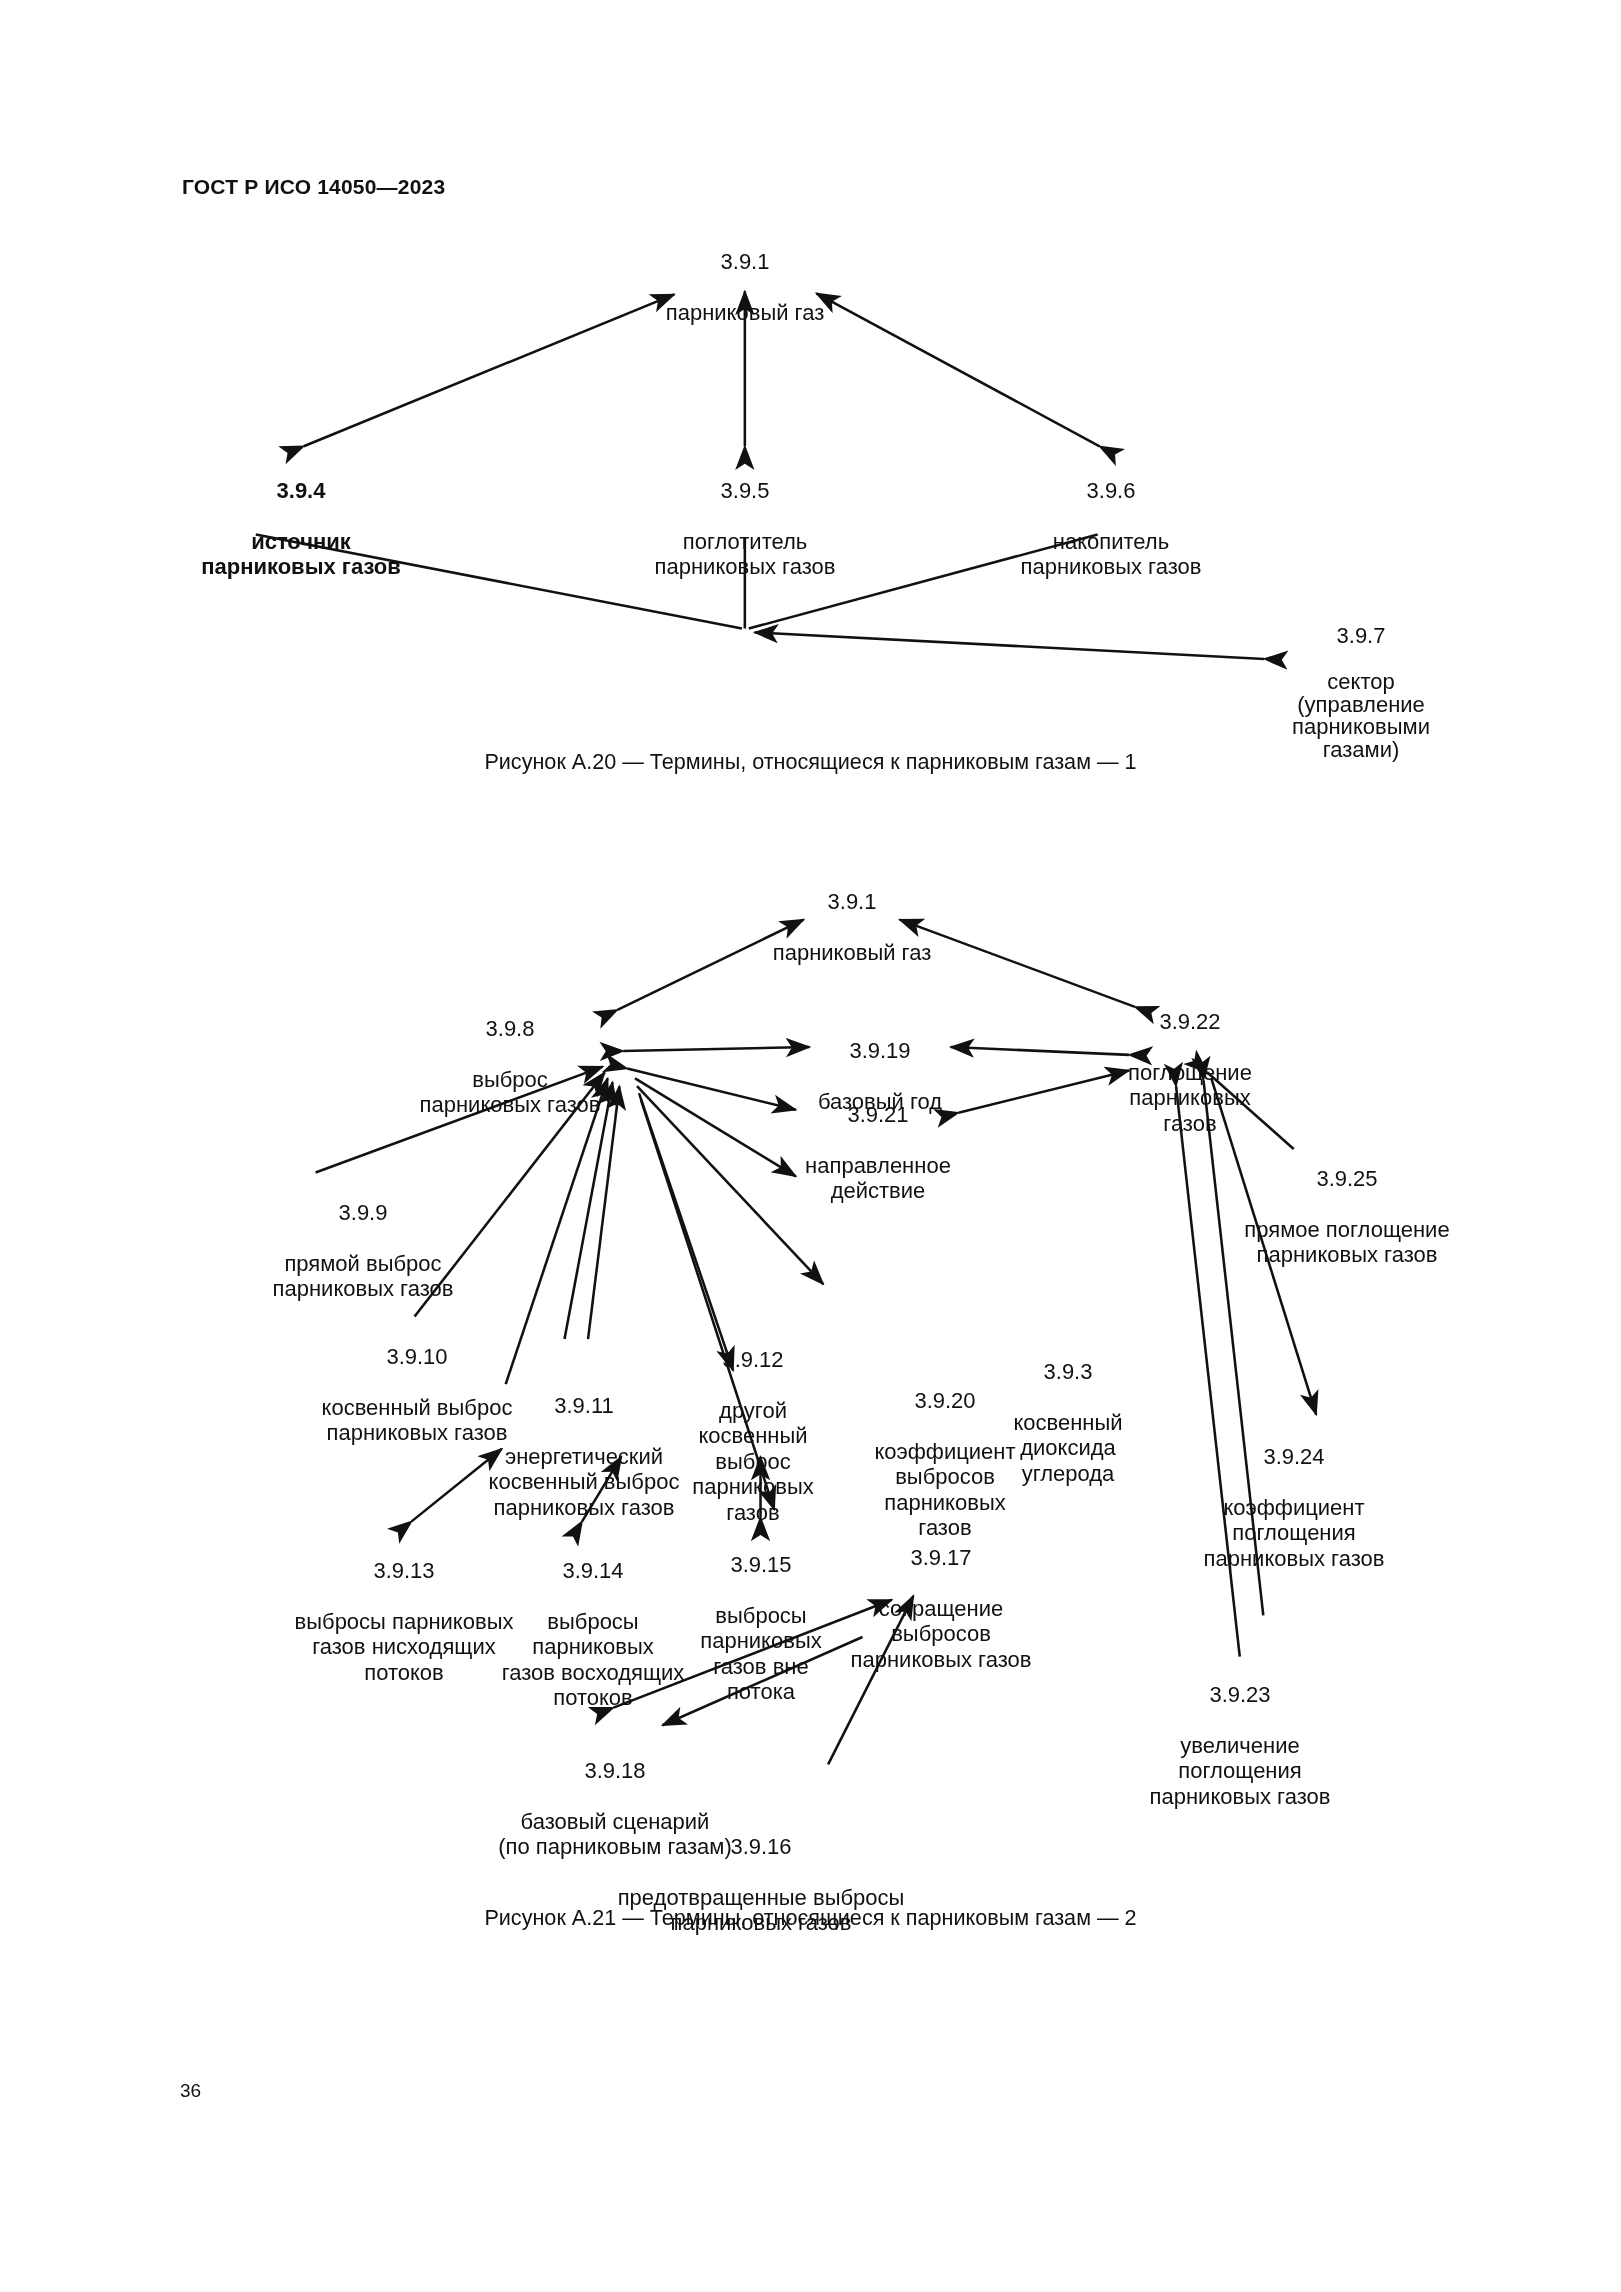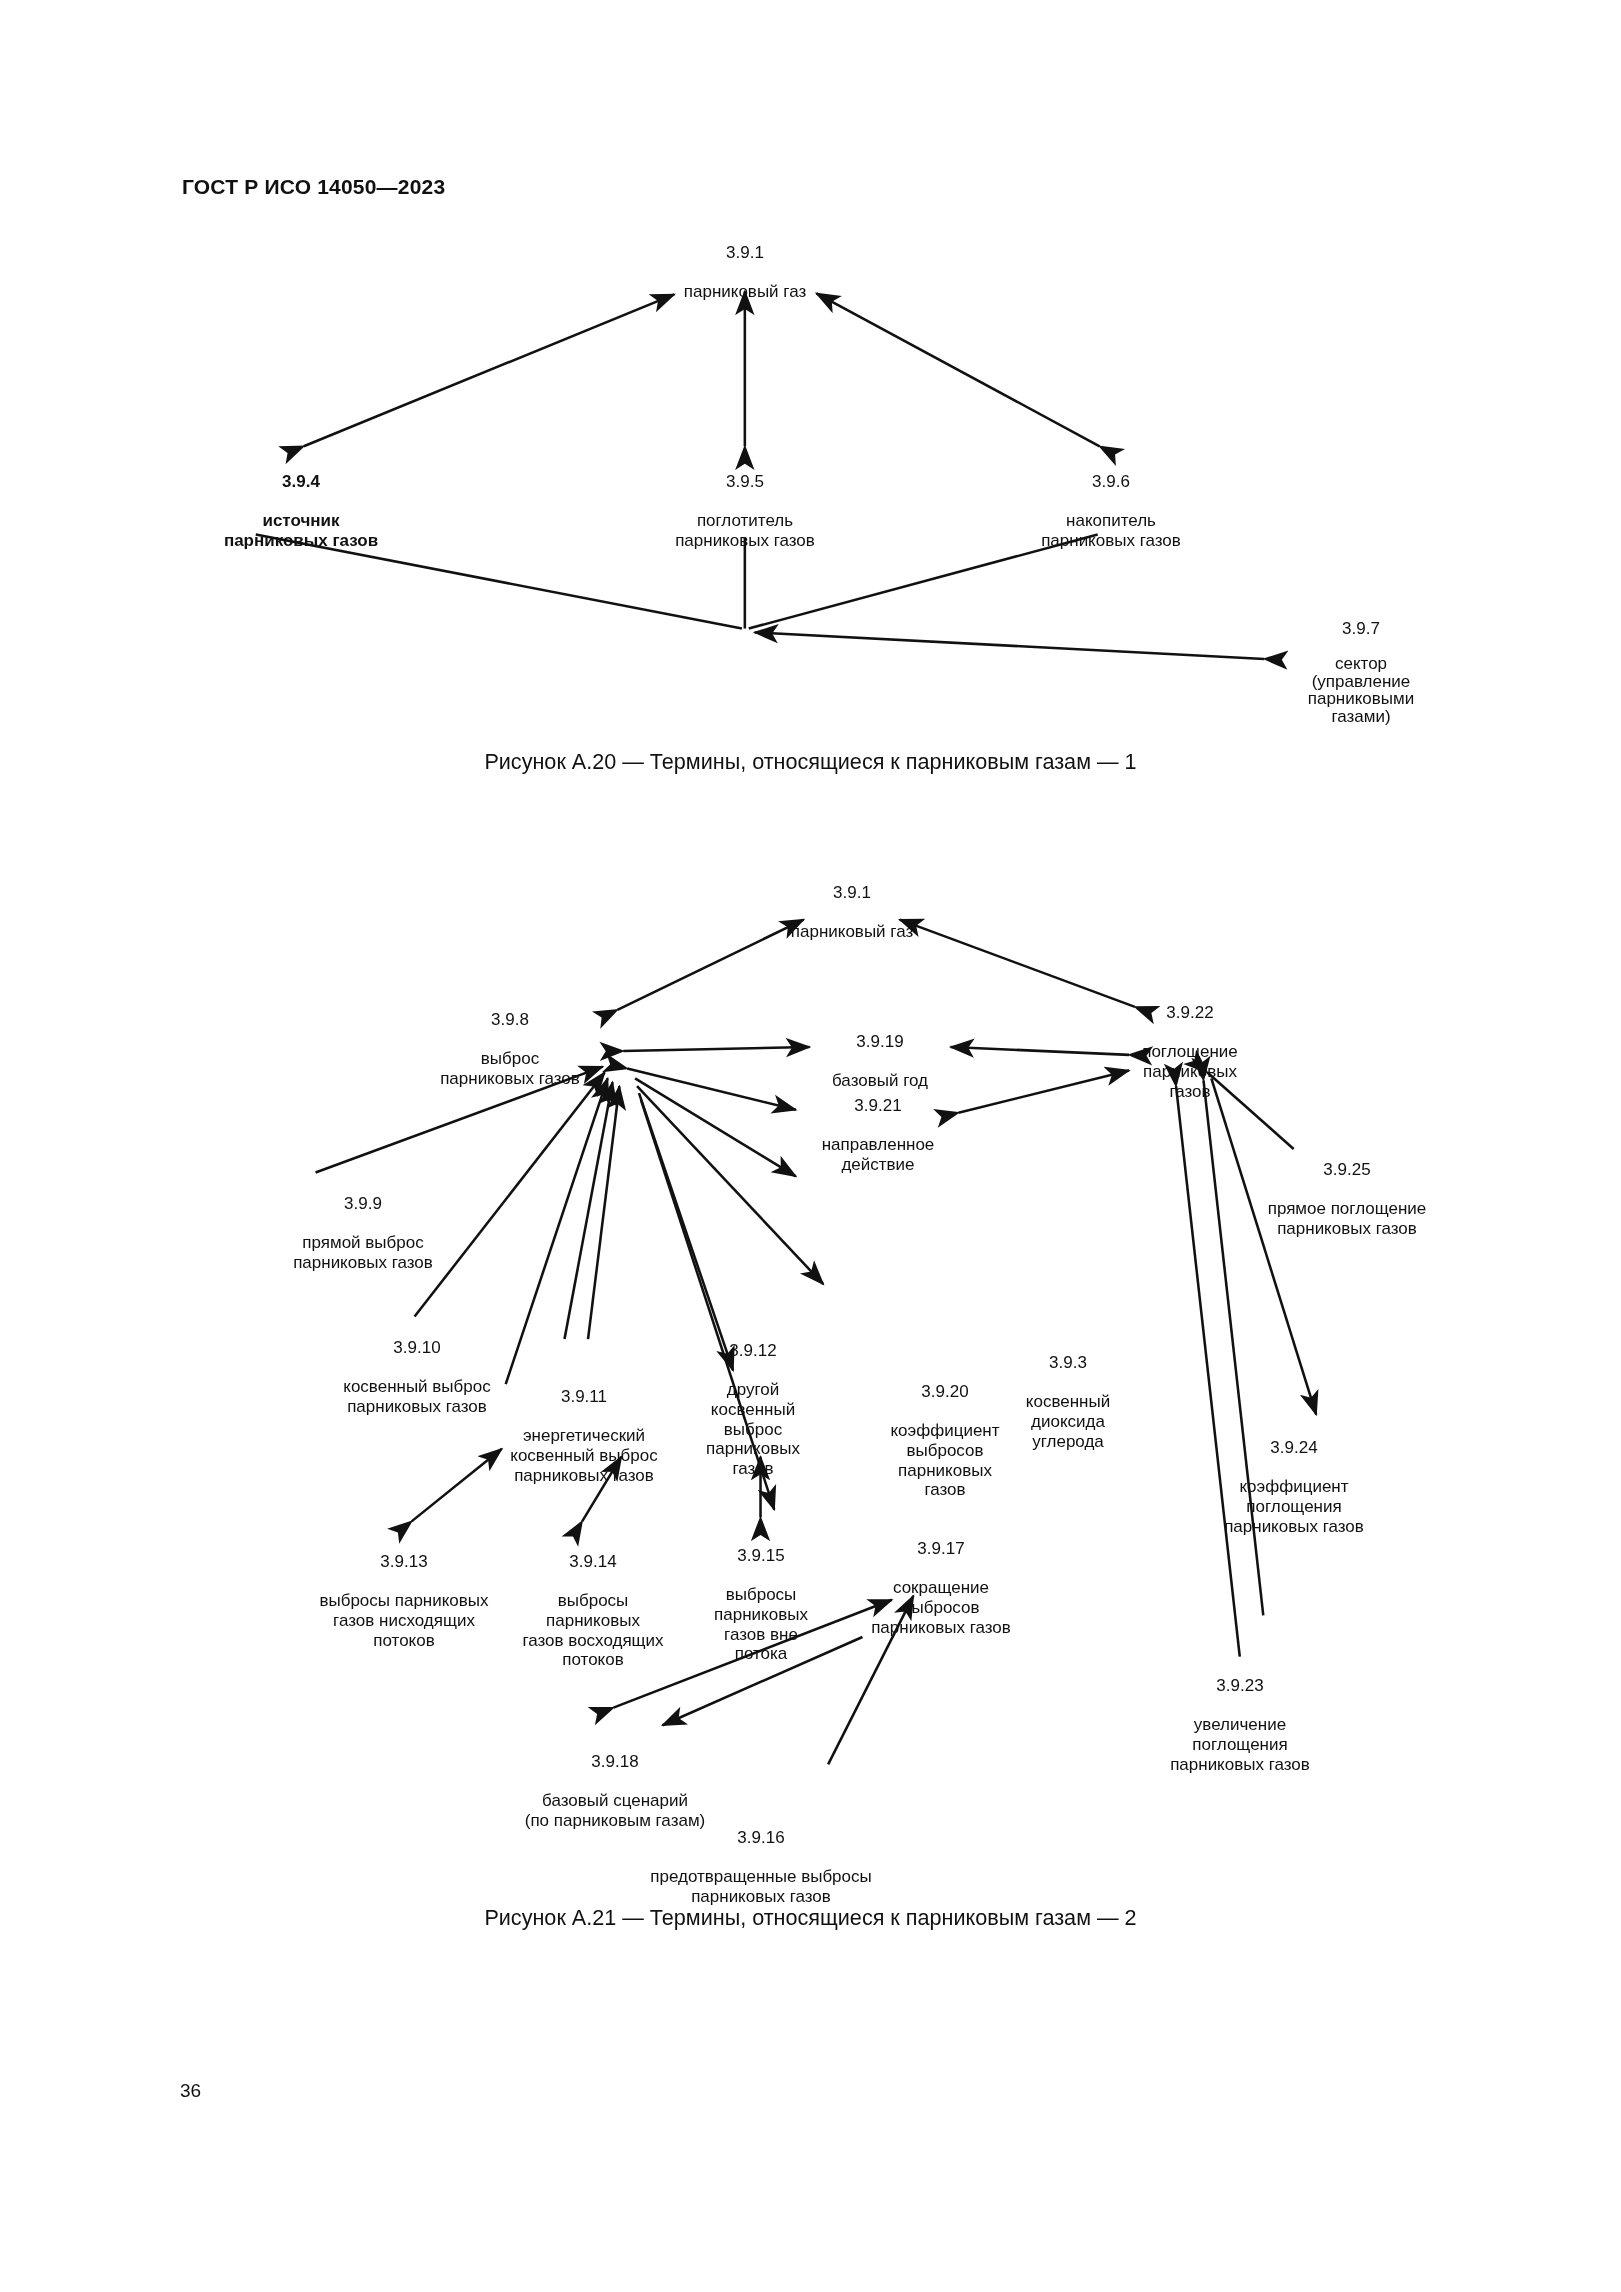--- a/index.html
+++ b/index.html
@@ -55,21 +55,21 @@
   }
   .diagram svg {
     position: absolute;
     left: 0;
     top: 0;
     overflow: visible;
   }
   .node {
     position: absolute;
     text-align: center;
-    font-size: 17px;
+    font-size: 22px;
     line-height: 1.16;
     white-space: pre-line;
     transform: translateX(-50%);
     color: #111;
   }
   .node .num { display: block; }
   .node .ttl { display: block; }
   .tight { line-height: 1.04; }
 </style>
 </head>

